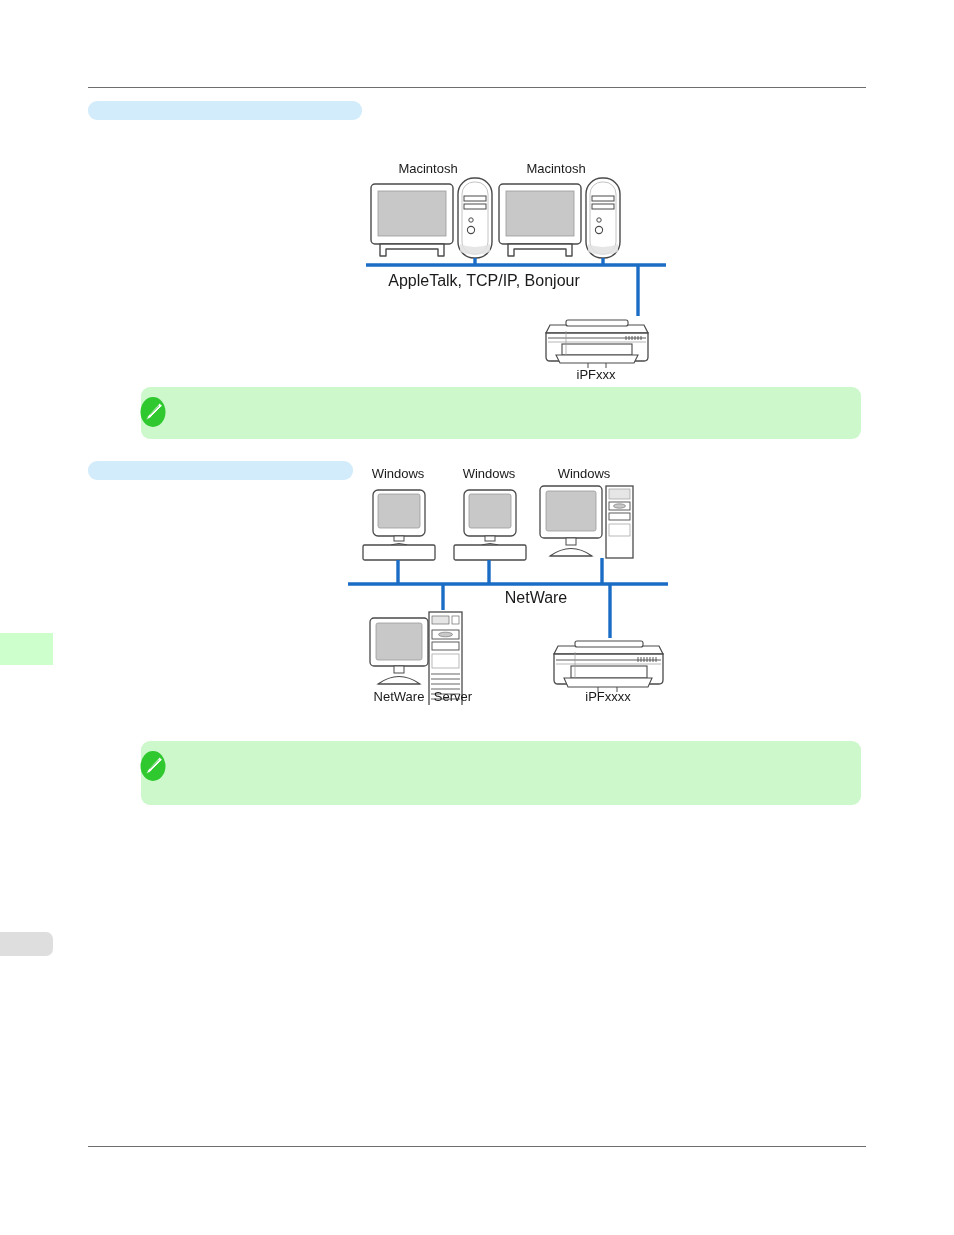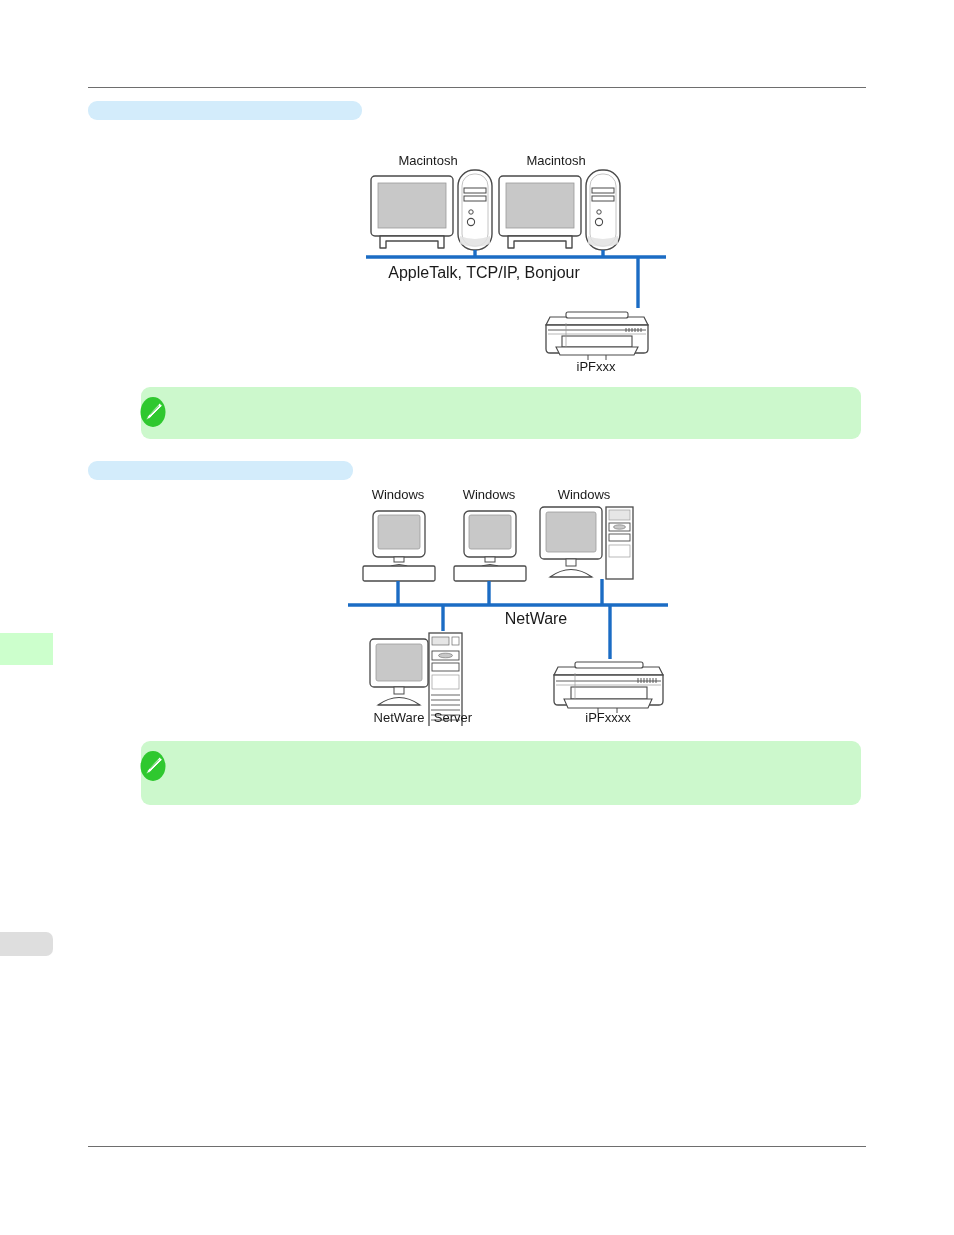--- a/index.html
+++ b/index.html
@@ -70,22 +70,22 @@
     left: -7px;
     top: 6px;
     width: 38px;
     height: 38px;
   }
 
   
   .diagram {
     position: absolute;
   }
-  #diagram-network-macintosh { left: 366px; top: 140px; width: 300px; height: 235px; }
-  #diagram-network-netware   { left: 348px; top: 481px; width: 320px; height: 245px; }
+  #diagram-network-macintosh { left: 366px; top: 148px; width: 300px; height: 235px; }
+  #diagram-network-netware   { left: 348px; top: 460px; width: 320px; height: 245px; }
 
   .diagram svg { display: block; }
 
   
 </style>
 </head>
 <body>
 
 <div class="page-rule top"></div>
 <div class="page-rule bottom"></div>

